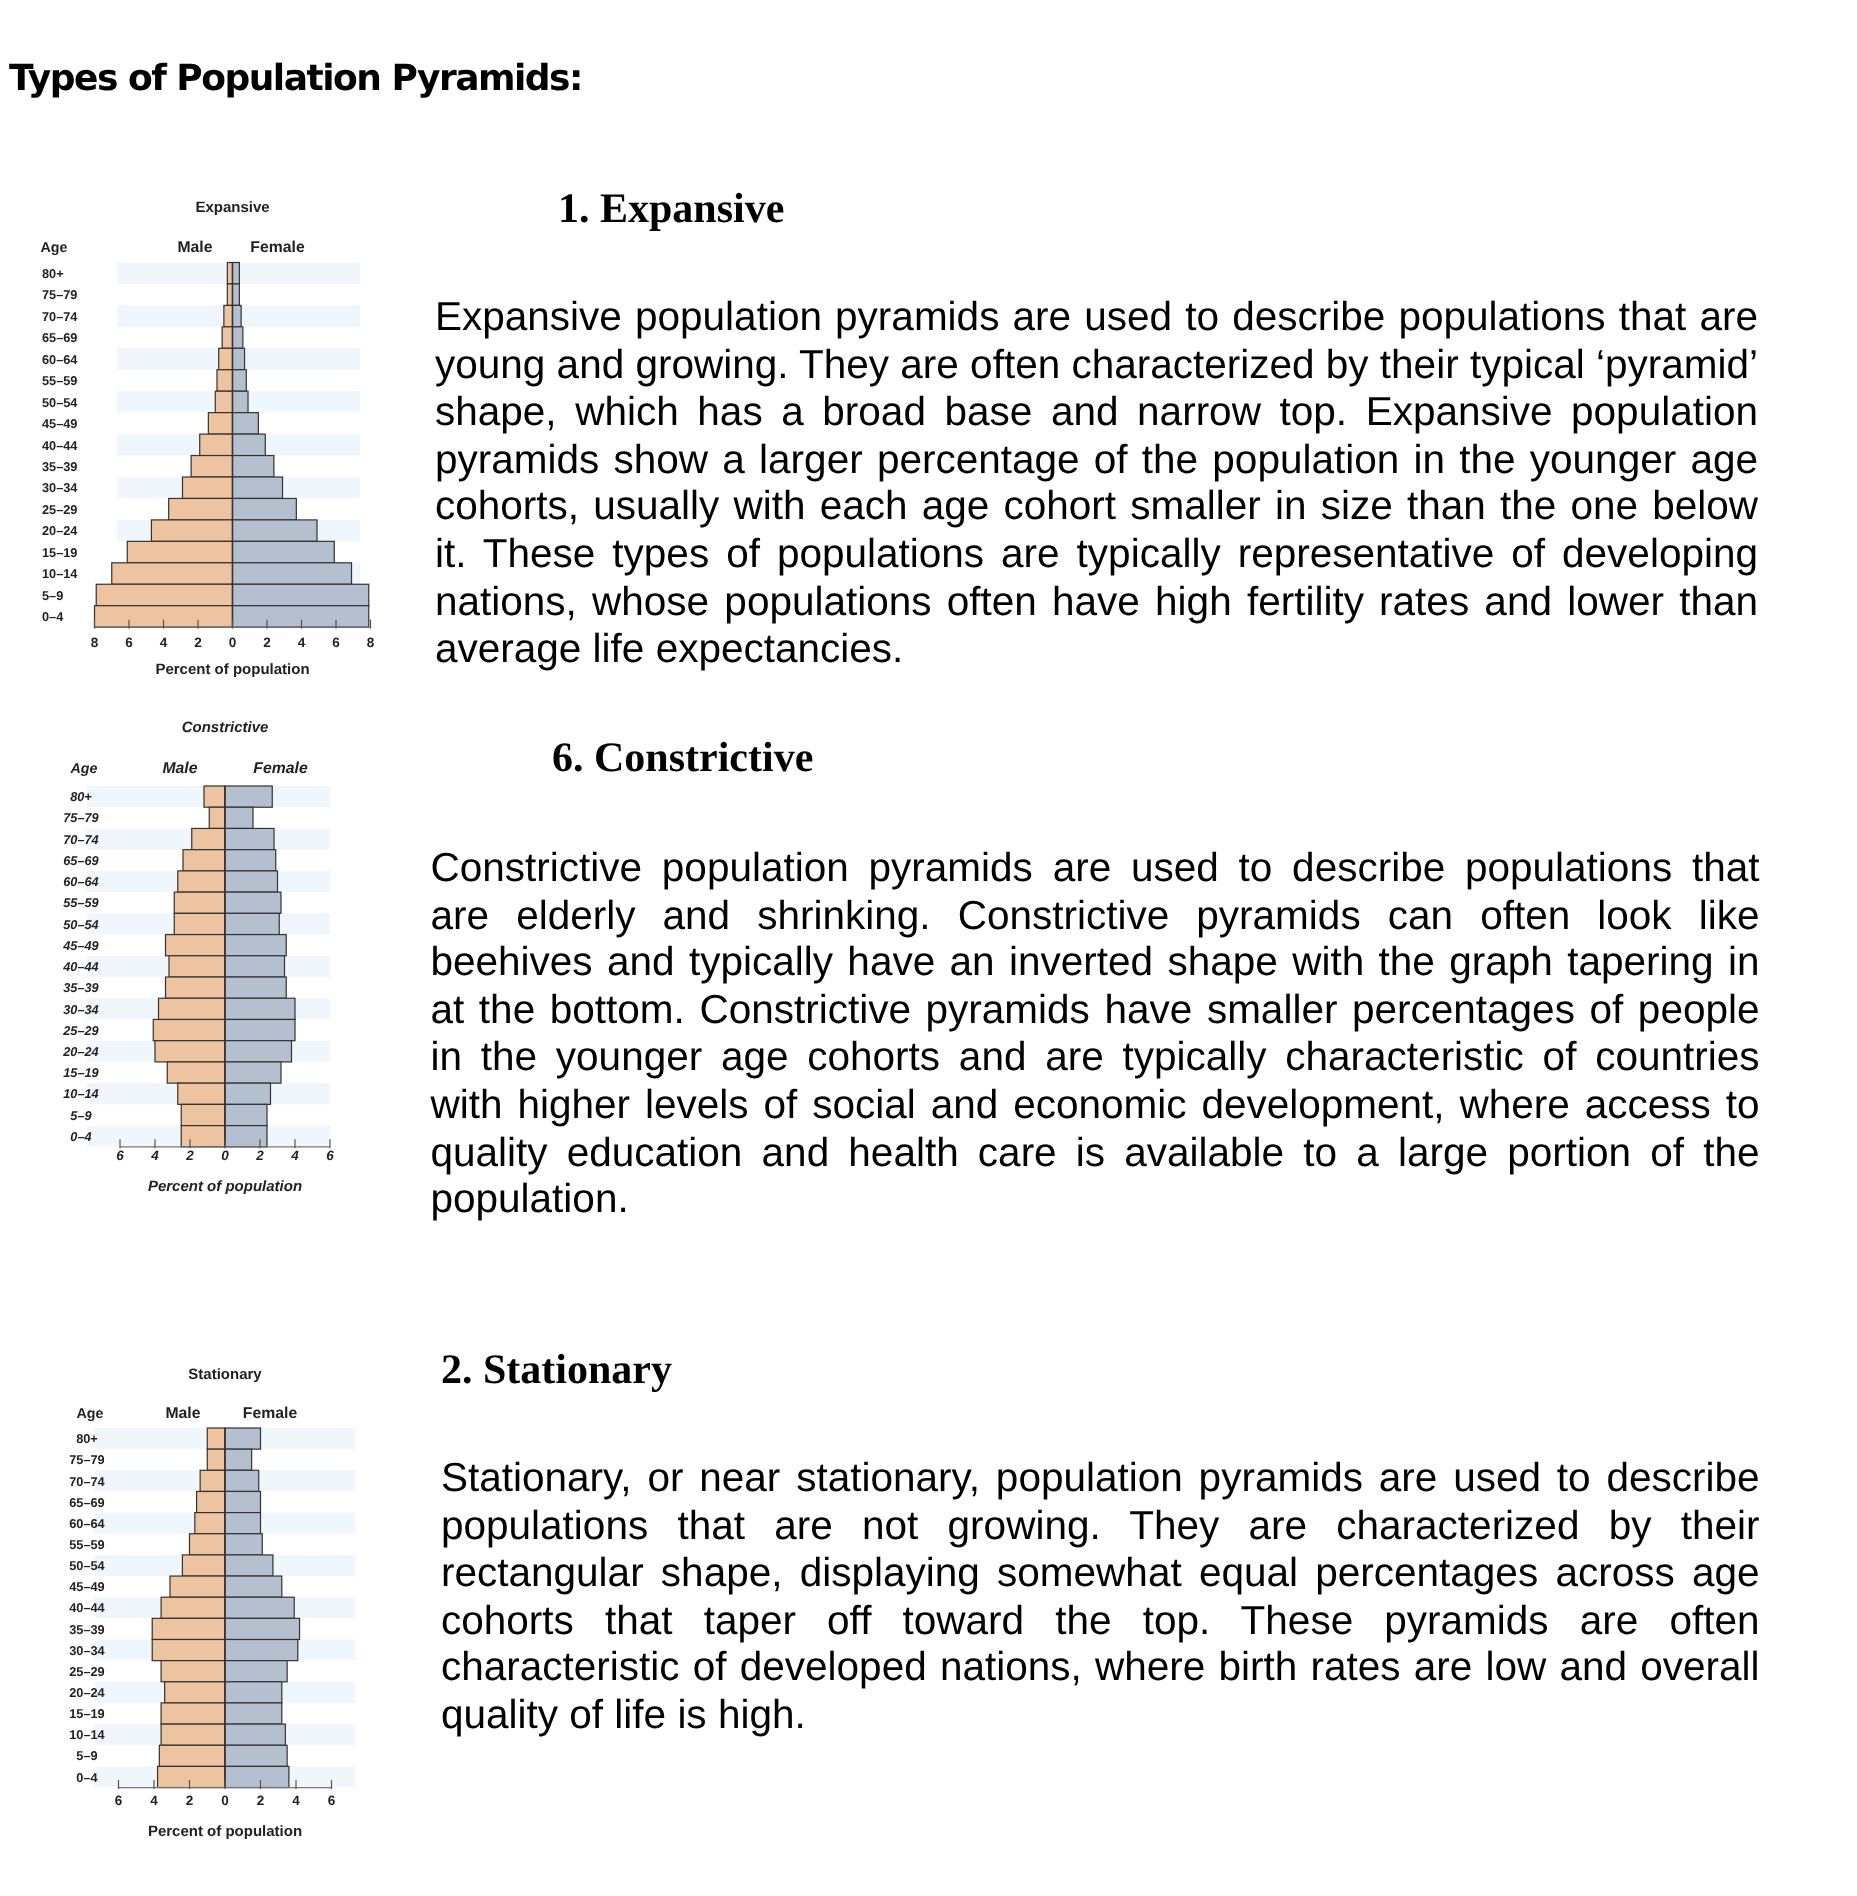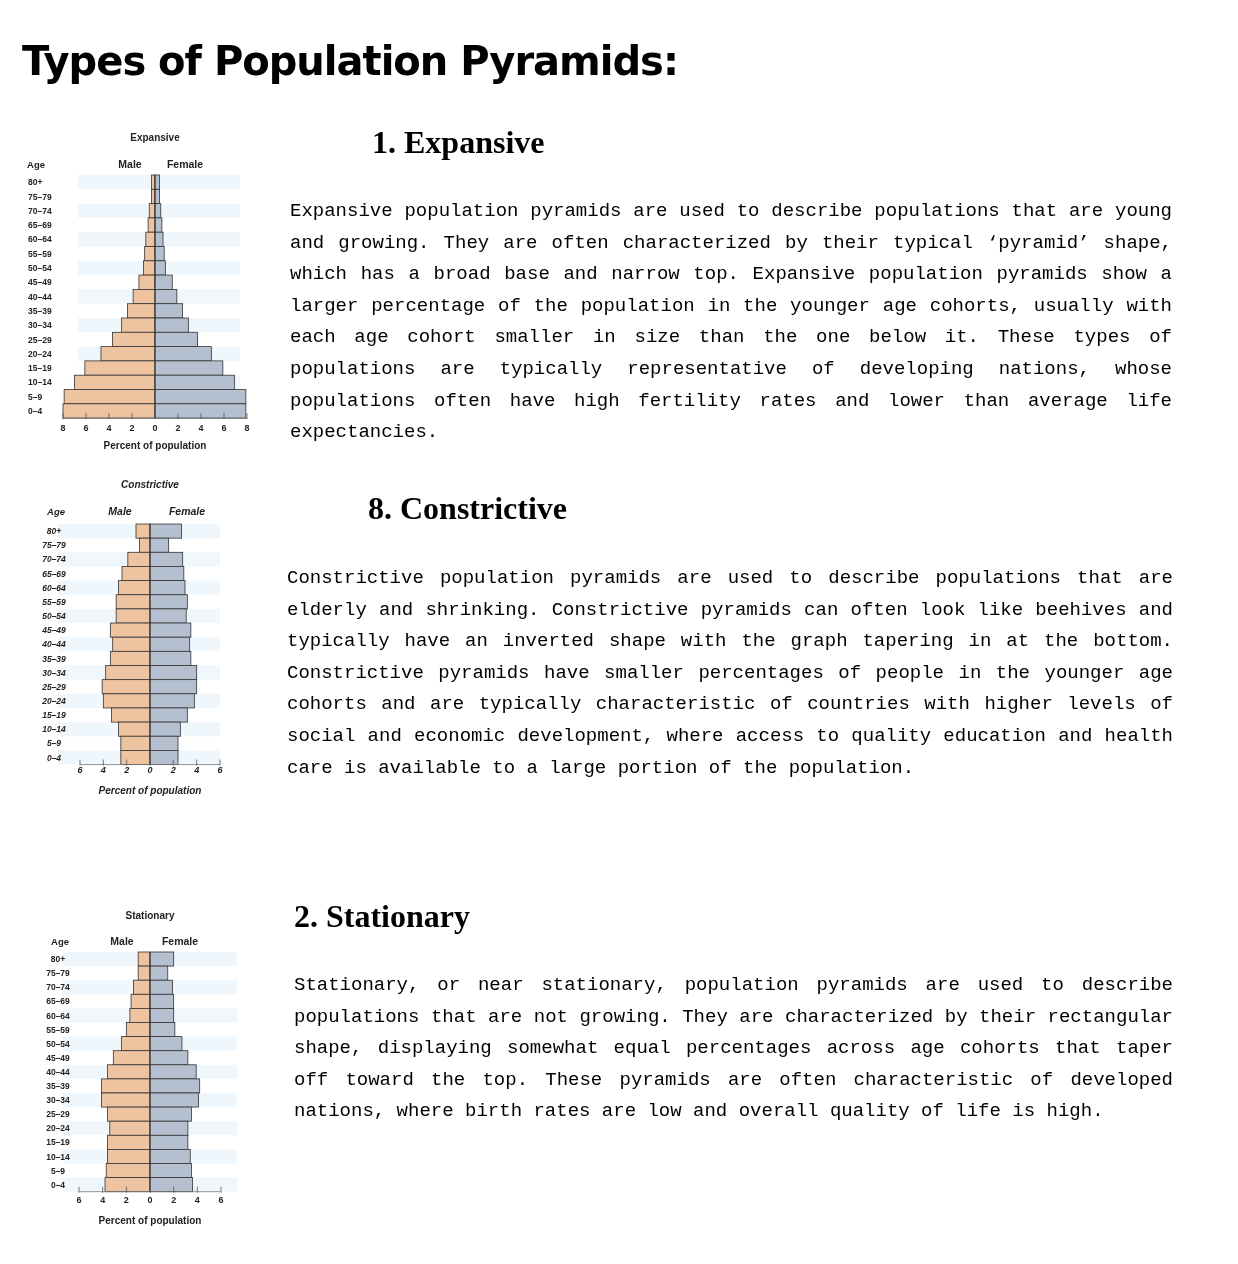--- a/index.html
+++ b/index.html
@@ -1,21 +1,21 @@
 <!DOCTYPE html>
 <html><head>
 <meta charset="utf-8">
 <style>
   html, body { margin: 0; padding: 0; background: #ffffff; }
   body { width: 1238px; height: 1264px; position: relative; overflow: hidden; font-family: "Liberation Sans", sans-serif; color: #000; }
-  .page-title { position: absolute; left: 22px; top: 38px; font-family: "DejaVu Sans", sans-serif; font-weight: bold; font-size: 40px; letter-spacing: -1px; margin: 0; }
+  .page-title { position: absolute; left: 6px; top: 38px; font-family: "DejaVu Sans", sans-serif; font-weight: bold; font-size: 24px; letter-spacing: -1px; margin: 0; }
   .chart { position: absolute; text-align: center; }
   .chart svg { display: block; }
-  .section-heading { position: absolute; font-family: "Liberation Serif", serif; font-weight: bold; font-size: 32px; margin: 0; }
-  .section-text { position: absolute; font-family: Liberation Mono, monospace; font-size: 19px; line-height: 31.6px; text-align: justify; margin: 0; }
+  .section-heading { position: absolute; font-family: "Liberation Serif", serif; font-weight: bold; font-size: 28px; margin: 0; }
+  .section-text { position: absolute; font-family: Liberation Sans, sans-serif; font-size: 27px; line-height: 31.6px; text-align: justify; margin: 0; }
   .ctext { font-family: "Liberation Sans", sans-serif; font-weight: bold; fill: #222; }
 </style>
 </head>
 <body>
 
 <h1 class="page-title">Types of Population Pyramids:</h1>
 
 <div class="chart" style="left:20px; top:125px;">
 <svg width="240" height="335" viewBox="0 0 240 335">
       <text x="135" y="16" text-anchor="middle" font-size="10" class="ctext">Expansive</text>
@@ -274,17 +274,17 @@
       <text x="177.33333333333334" y="303" text-anchor="middle" font-size="9" class="ctext">4</text>
       <line x1="201" y1="286.7" x2="201" y2="292.7" stroke="#555" stroke-width="0.8"></line>
       <text x="201" y="303" text-anchor="middle" font-size="9" class="ctext">6</text>
       <text x="130" y="324" text-anchor="middle" font-size="10" class="ctext">Percent of population</text>
     </svg>
   </div>
 
 <h2 class="section-heading" style="left:372px; top:124px;">1. Expansive</h2>
 <p class="section-text" style="left:290px; top:196px; width:882px;">Expansive population pyramids are used to describe populations that are young and growing. They are often characterized by their typical ‘pyramid’ shape, which has a broad base and narrow top. Expansive population pyramids show a larger percentage of the population in the younger age cohorts, usually with each age cohort smaller in size than the one below it. These types of populations are typically representative of developing nations, whose populations often have high fertility rates and lower than average life expectancies.</p>
 
-<h2 class="section-heading" style="left:368px; top:490px;">8. Constrictive</h2>
+<h2 class="section-heading" style="left:368px; top:490px;">6. Constrictive</h2>
 <p class="section-text" style="left:287px; top:563px; width:886px;">Constrictive population pyramids are used to describe populations that are elderly and shrinking. Constrictive pyramids can often look like beehives and typically have an inverted shape with the graph tapering in at the bottom. Constrictive pyramids have smaller percentages of people in the younger age cohorts and are typically characteristic of countries with higher levels of social and economic development, where access to quality education and health care is available to a large portion of the population.</p>
 
 <h2 class="section-heading" style="left:294px; top:898px;">2. Stationary</h2>
 <p class="section-text" style="left:294px; top:970px; width:879px;">Stationary, or near stationary, population pyramids are used to describe populations that are not growing. They are characterized by their rectangular shape, displaying somewhat equal percentages across age cohorts that taper off toward the top. These pyramids are often characteristic of developed nations, where birth rates are low and overall quality of life is high.</p>
 
 </body></html>

